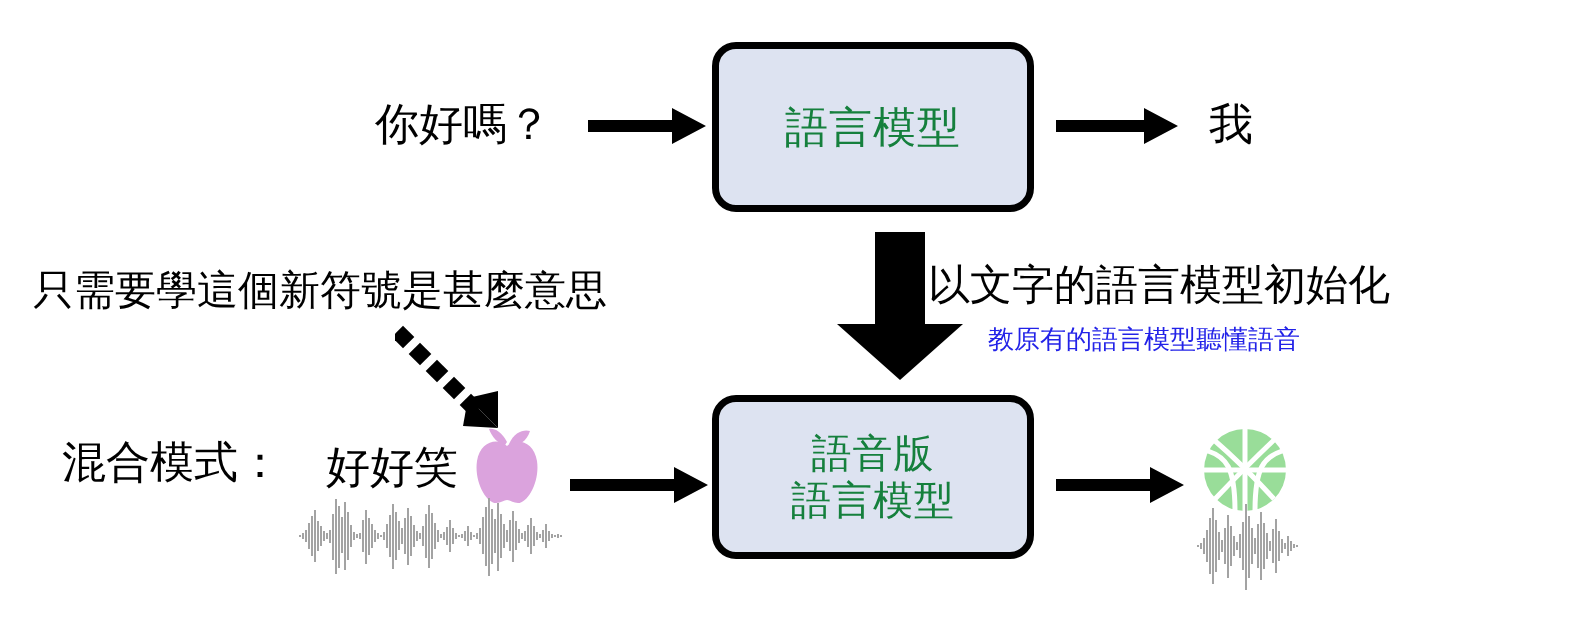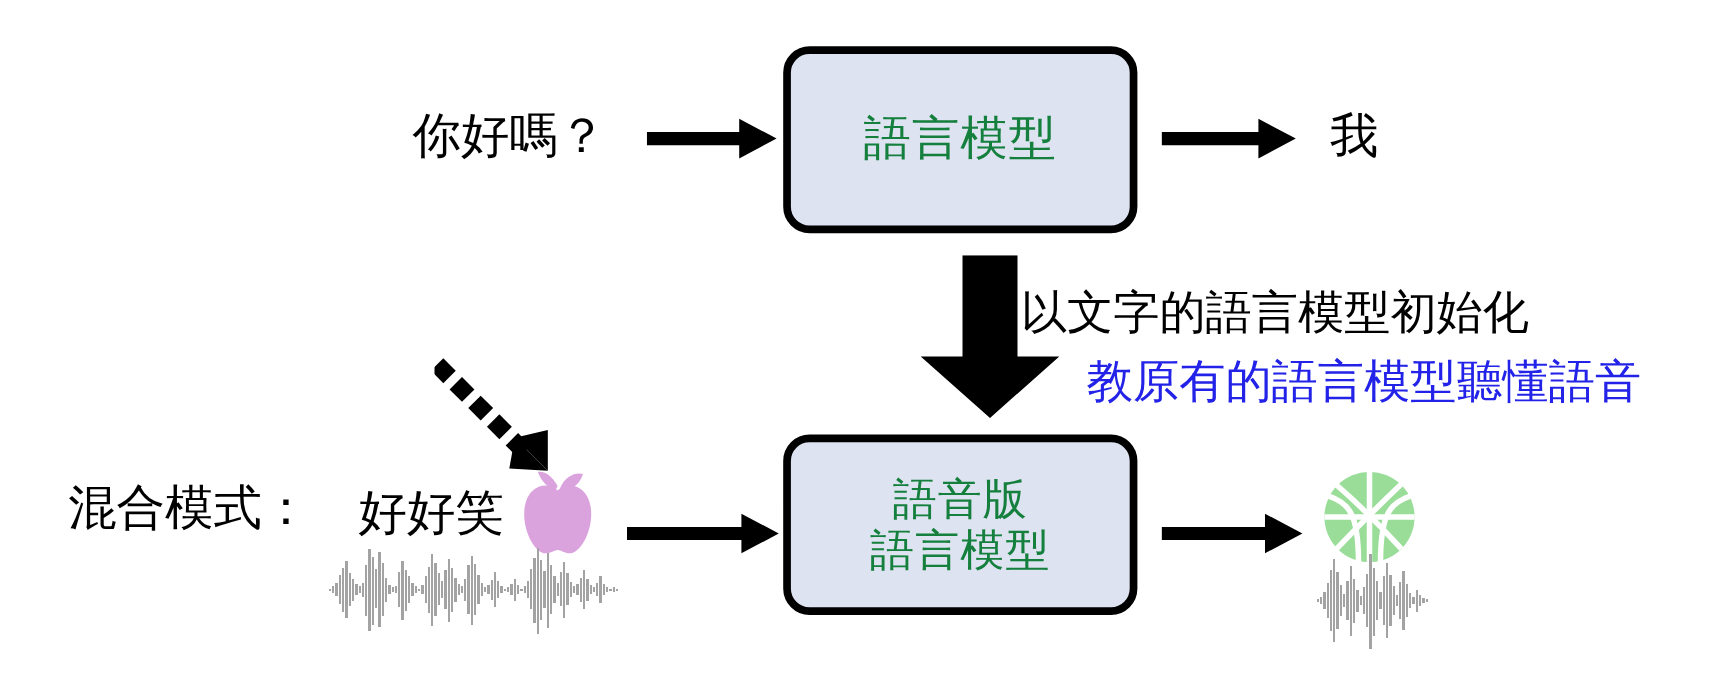--- a/index.html
+++ b/index.html
@@ -10,21 +10,21 @@
   body {
     font-family: "DejaVu Sans", "Liberation Sans", sans-serif;
   }
   #canvas {
     position: relative;
     width: 1574px;
     height: 624px;
     background: #ffffff;
     overflow: hidden;
   }
-  .abs { position: absolute; font-family: Liberation Serif, serif; }
+  .abs { position: absolute; }
 
   
   .model-box {
     box-sizing: border-box;
     background: #dde3f1;
     border: 7px solid #000000;
     border-radius: 24px;
     display: flex;
     align-items: center;
     justify-content: center;
@@ -45,21 +45,21 @@
 
   
   .cjk-text {
     color: #000000;
     white-space: nowrap;
     line-height: 1.1;
   }
   #label-input-text   { left: 375px; top: 100px; font-size: 44px; }
   #label-output-text  { left: 1209px; top: 100px; font-size: 44px; }
   #label-init         { left: 928px; top: 262px; font-size: 42px; }
-  #label-teach        { left: 988px; top: 325px; font-size: 42px; color: #2222e8; }
+  #label-teach        { left: 988px; top: 325px; font-size: 26px; color: #2222e8; }
   #label-newtoken     { left: 33px;  top: 268px; font-size: 41px; }
   #label-mixedmode    { left: 62px;  top: 438px; font-size: 44px; }
   #label-funny        { left: 326px; top: 443px; font-size: 44px; }
 
   
   .arrow-svg { display: block; }
 </style>
 </head>
 <body>
 
@@ -88,20 +88,21 @@
   <div class="abs" style="left:820px; top:232px;">
     <svg class="arrow-svg" width="160" height="150" viewBox="0 0 160 150" aria-hidden="true">
       <path d="M55,0 L105,0 L105,92 L143,92 L80,148 L17,92 L55,92 Z" fill="#000000"></path>
     </svg>
   </div>
 
   <div class="abs cjk-text" id="label-init">以文字的語言模型初始化</div>
 
   <div class="abs cjk-text" id="label-teach">教原有的語言模型聽懂語音</div>
 
+  <div class="abs cjk-text" id="label-newtoken">只需要學這個新符號是甚麼意思</div>
 
   <div class="abs" style="left:395px; top:325px;">
     <svg class="arrow-svg" width="115" height="105" viewBox="0 0 115 105" aria-hidden="true">
       <g fill="#000000">
         <rect x="0" y="4" width="16" height="16" transform="rotate(45 8 12)"></rect>
         <rect x="17" y="21" width="16" height="16" transform="rotate(45 25 29)"></rect>
         <rect x="34" y="38" width="16" height="16" transform="rotate(45 42 46)"></rect>
         <rect x="51" y="55" width="16" height="16" transform="rotate(45 59 63)"></rect>
         <rect x="68" y="72" width="16" height="16" transform="rotate(45 76 80)"></rect>
         <path d="M73,73 L103,103 L103,66 Z"></path>

